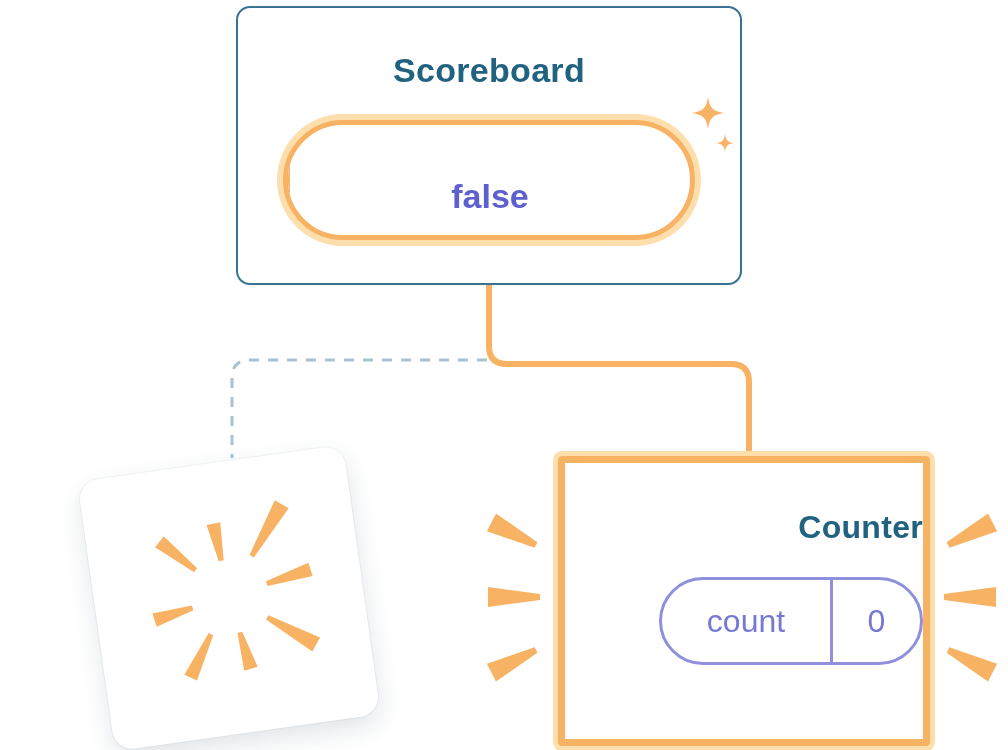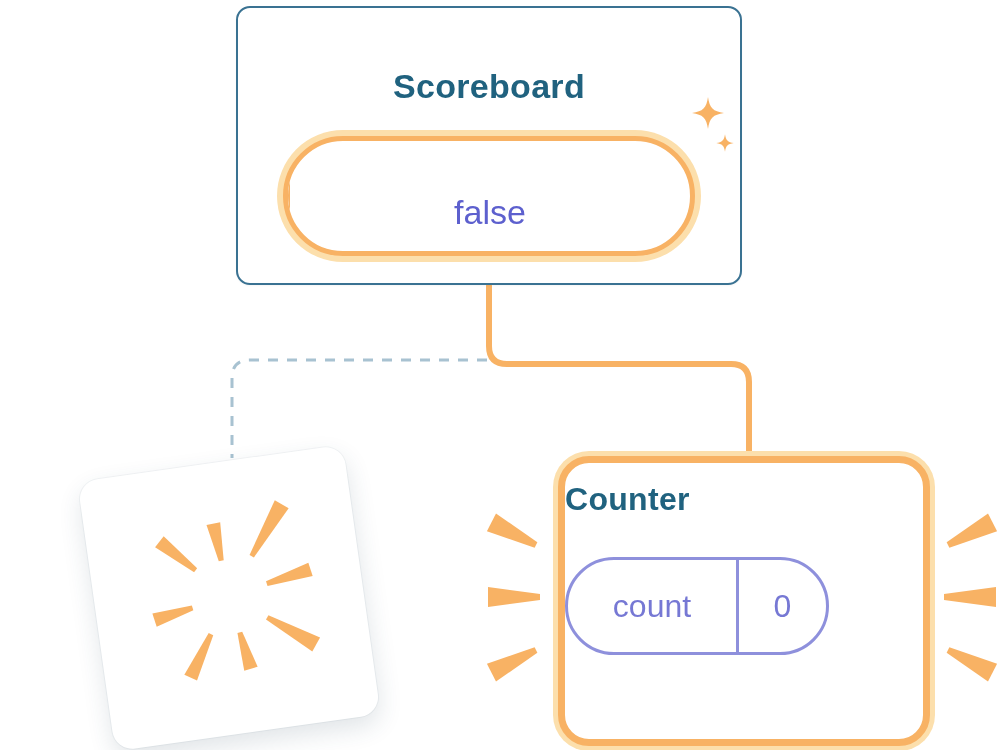--- a/index.html
+++ b/index.html
@@ -25,48 +25,48 @@
   .spark path{fill:var(--orange);}
   .marks polygon{fill:var(--orange);}
   .rays polygon{fill:var(--orange);}
 
   .scoreboard{
     position:absolute;z-index:2;left:236px;top:6px;width:506px;height:279px;
     background:#fff;border:2px solid var(--card-border);border-radius:14px;
     display:flex;flex-direction:column;align-items:center;padding-top:42px;
     box-shadow:0 1px 2px rgba(0,0,0,.04);
   }
-  .card-title{font-size:34px;font-weight:600;color:var(--blue-text);letter-spacing:.3px;line-height:40px;margin-top:16px;}
+  .card-title{font-size:34px;font-weight:600;color:var(--blue-text);letter-spacing:.3px;line-height:40px;}
 
   .state-pill{display:flex;align-items:stretch;background:#fff;overflow:hidden;}
   .pill-orange{
     margin-top:30px;width:412px;height:120px;border:5px solid var(--orange);
     border-radius:62px;box-shadow:0 0 0 6px var(--orange-halo);
   }
   .pill-cell{display:flex;align-items:center;justify-content:center;}
   .pill-orange .key{width:248px;font-size:34px;color:var(--purple);}
-  .pill-orange .val{flex:1;font-size:34px;font-weight:400;color:var(--purple-dark);margin-top:32px;}
+  .pill-orange .val{flex:1;font-size:34px;font-weight:700;color:var(--purple-dark);margin-top:32px;}
   .div-orange{width:2px;background:var(--orange);}
 
   .poof{
     position:absolute;z-index:2;left:95px;top:462px;width:268px;height:272px;
     background:#fff;border-radius:20px;transform:rotate(-8deg);
     box-shadow:0 10px 24px rgba(40,70,95,.14), 0 0 0 1px rgba(40,70,95,.05);
   }
   .poof svg{width:268px;height:272px;display:block;}
 
   .counter{
     position:absolute;z-index:2;left:558px;top:456px;width:372px;height:290px;
-    background:#fff;border:7px solid var(--orange);border-radius:31px;
+    background:#fff;border:7px solid var(--orange);border-radius:4px;
     box-shadow:0 0 0 5px var(--orange-halo);
-    display:flex;flex-direction:column;align-items:flex-start;
+    display:flex;flex-direction:column;align-items:flex-end;padding-top:44px;
   }
   .counter .card-title{font-size:32px;line-height:40px;}
   .pill-purple{
-    margin-top:38px;width:264px;height:98px;border:3px solid var(--purple-border);
+    margin-top:30px;width:264px;height:88px;border:3px solid var(--purple-border);
     border-radius:50px;
   }
   .pill-purple .key{width:168px;font-size:32px;color:var(--purple);}
   .pill-purple .val{flex:1;font-size:32px;color:var(--purple);}
   .div-purple{width:3px;background:var(--purple-border);}
 </style>
 </head>
 <body>
 
 <div class="canvas">

